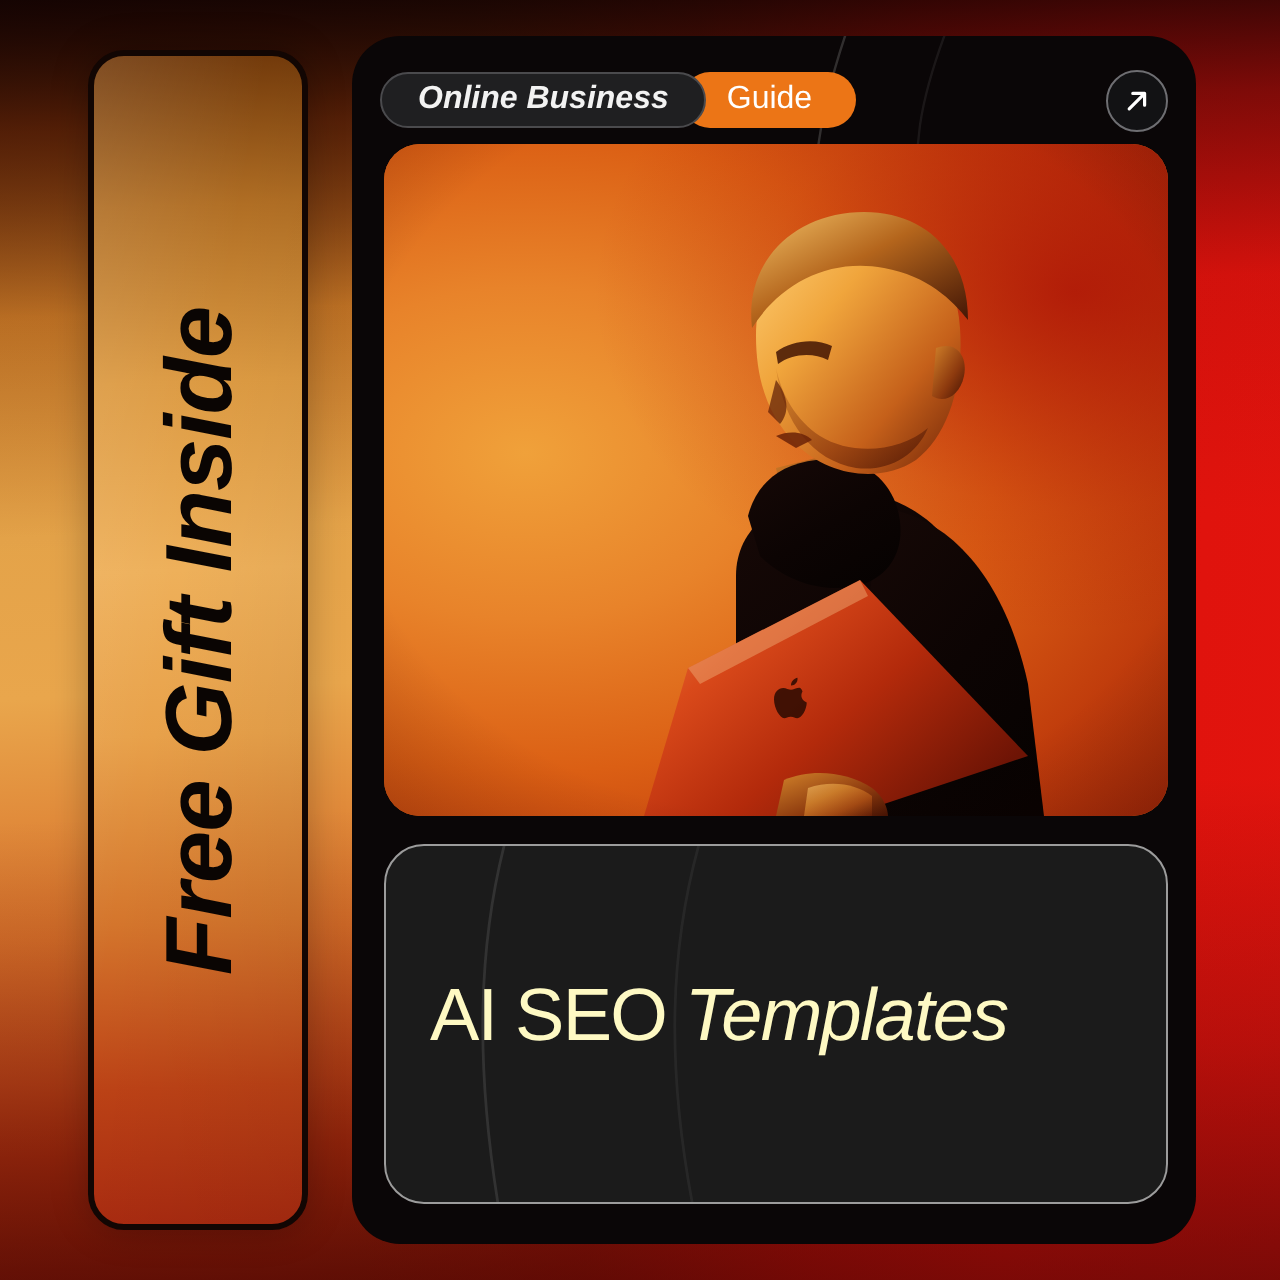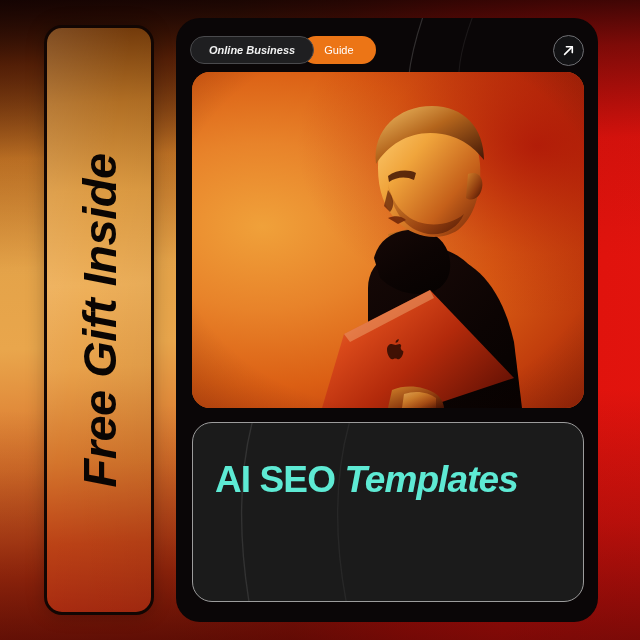--- a/index.html
+++ b/index.html
@@ -144,21 +144,21 @@
     align-items: center;
     gap: -1px;
     position: relative;
   }
   .pill {
     height: 28px;
     display: flex;
     align-items: center;
     justify-content: center;
     border-radius: 999px;
-    font-size: 11px;
+    font-size: 16px;
     font-style: italic;
     font-weight: 600;
     white-space: nowrap;
   }
   .pill-dark {
     padding: 0 18px;
     background: #1f1f21;
     border: 1px solid #4a4a4d;
     color: #f2f2f2;
     position: relative;
@@ -227,25 +227,25 @@
     height: 180px;
     border-radius: 20px;
     background: #1b1b1b;
     border: 1px solid #9c9c9c;
     overflow: hidden;
   }
   .headline-arcs { position: absolute; inset: 0; pointer-events: none; }
   .headline-text {
     position: absolute;
     left: 22px;
-    top: 36px;
+    top: 64px;
     right: 14px;
-    color: #5eead4;
+    color: #fef9c3;
     font-size: 37px;
-    font-weight: 700;
+    font-weight: 400;
     line-height: 1.13;
     letter-spacing: -0.9px;
   }
   .headline-text .ital { font-style: italic; }
   .hl-line { display: block; white-space: nowrap; }
 </style>
 </head>
 <body>
 
 <div id="canvas">

